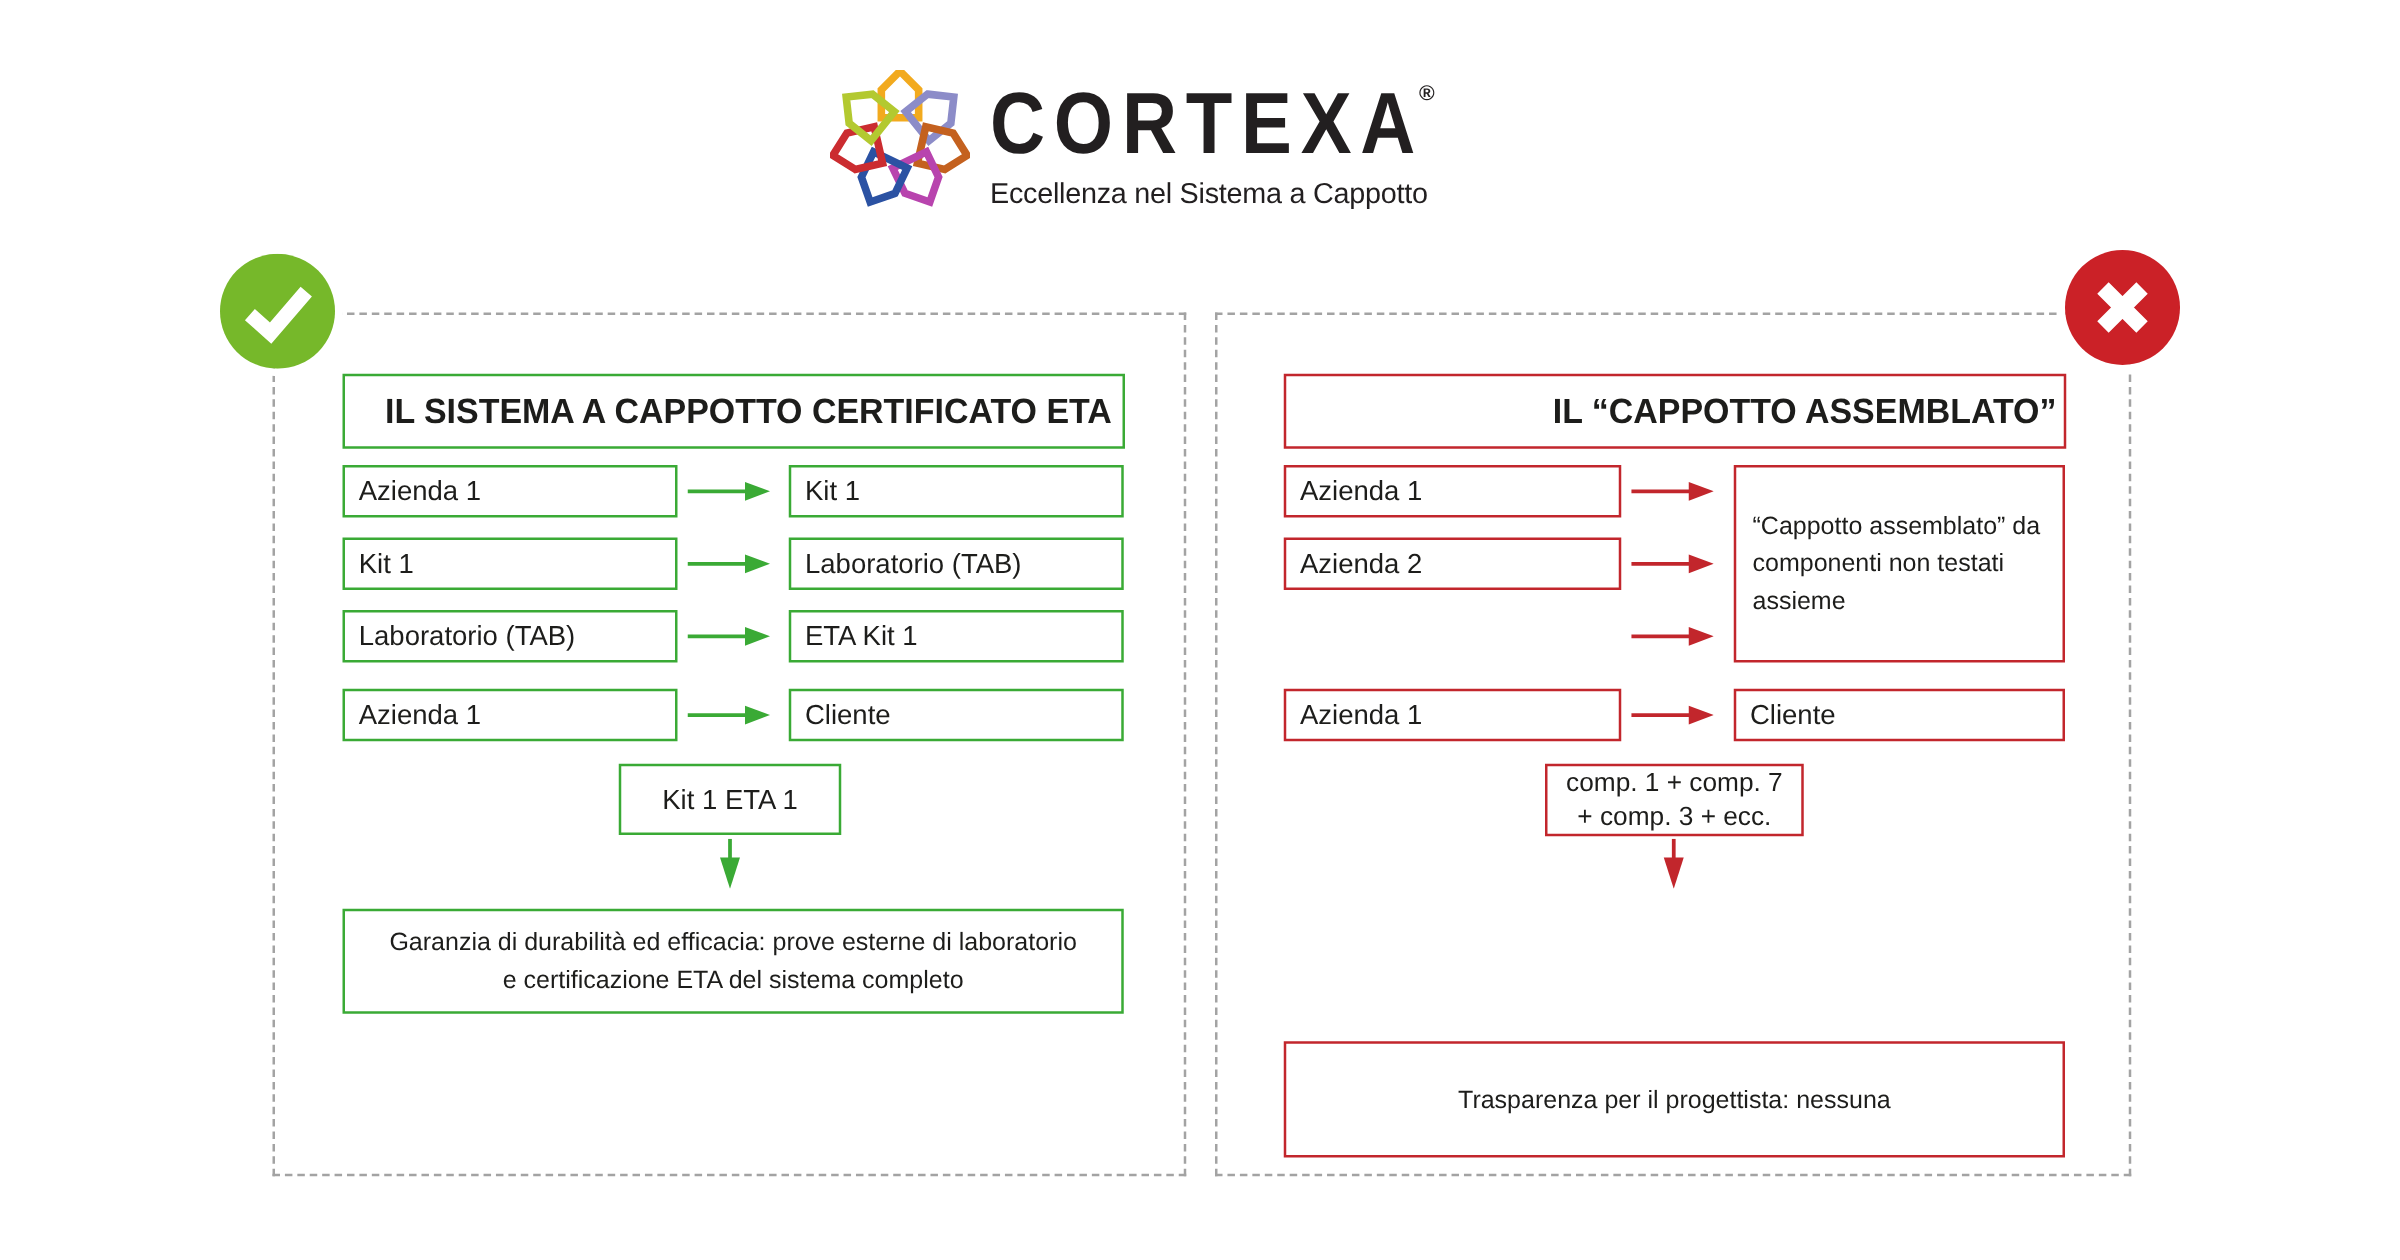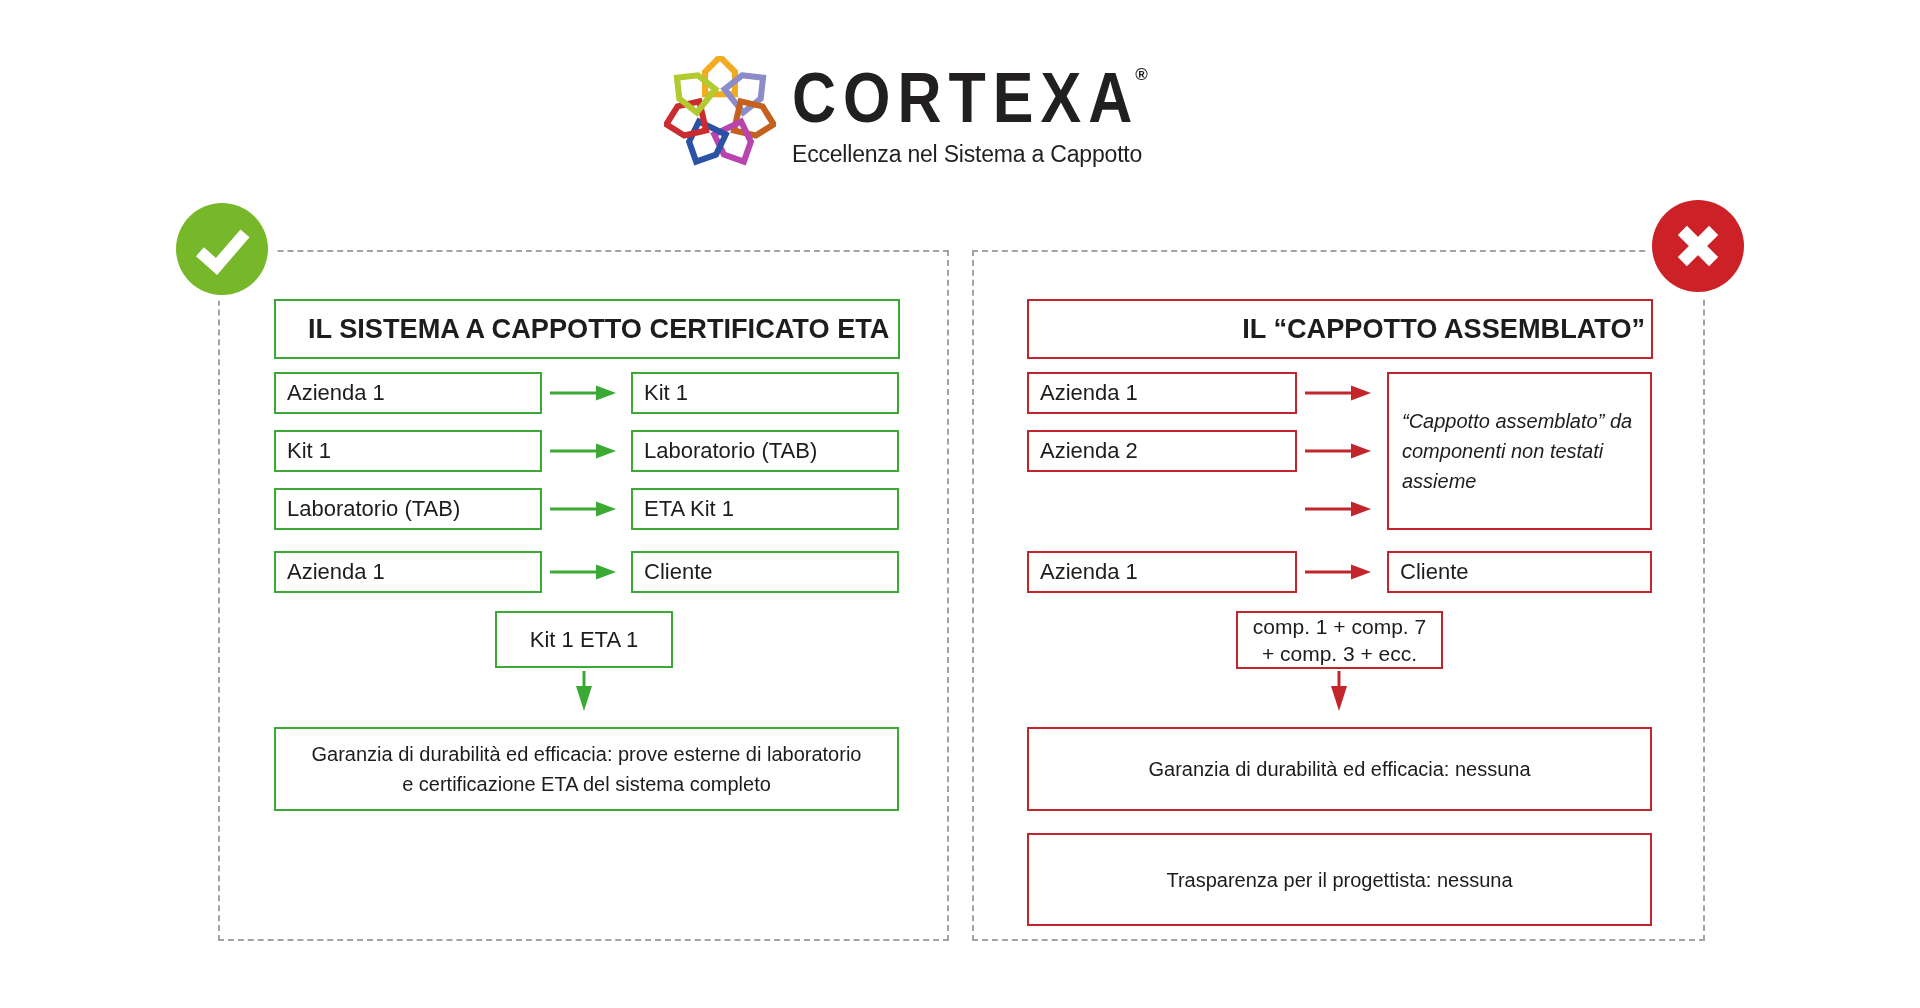--- a/index.html
+++ b/index.html
@@ -50,21 +50,21 @@
 
   .row-box{height:42px;font-size:22px;padding-left:11px;}
   .row-box span{white-space:nowrap;}
   .panel-left  .row-box.from{left:54px;width:268px;}
   .panel-left  .row-box.to{left:411px;width:268px;}
   .panel-right .row-box.from{left:53px;width:270px;}
   .panel-right .row-box.to{left:413px;width:265px;}
   .r1{top:120px;} .r2{top:178px;} .r3{top:236px;} .r4{top:299px;}
 
   .big-box{left:413px;top:120px;width:265px;height:158px;padding:16px 13px;
-           font-size:20px;line-height:30px;font-style:italic;}
+           font-size:20px;line-height:30px;}
 
   .mid-box{justify-content:center;text-align:center;flex-direction:column;}
   .panel-left  .mid-box{left:275px;top:359px;width:178px;height:57px;font-size:22px;text-align:center;}
   .panel-right .mid-box{left:262px;top:359px;width:207px;height:58px;font-size:21px;line-height:27px;}
 
   .wide-box{left:54px;width:625px;flex-direction:column;justify-content:center;text-align:center;
             font-size:20px;line-height:30px;}
   .panel-right .wide-box{left:53px;}
   .wide-box.guarantee{top:475px;height:84px;}
   .wide-box.transparency{top:581px;height:93px;}
@@ -239,21 +239,18 @@
 
     <div class="box mid-box">
       <span>comp. 1 + comp. 7</span>
       <span>+ comp. 3 + ecc.</span>
     </div>
     <svg class="varrow" viewBox="0 0 24 40">
         <line x1="12" y1="0" x2="12" y2="17"></line>
         <polygon points="4,15 20,15 12,40"></polygon>
       </svg>
 
-    <div class="box wide-box guarantee">
-      <span class="line">Garanzia di durabilità ed efficacia: nessuna</span>
-    </div>
     <div class="box wide-box transparency">
       <span class="line">Trasparenza per il progettista: nessuna</span>
     </div>
   </section>
 
 </div>
 
 </body></html>

